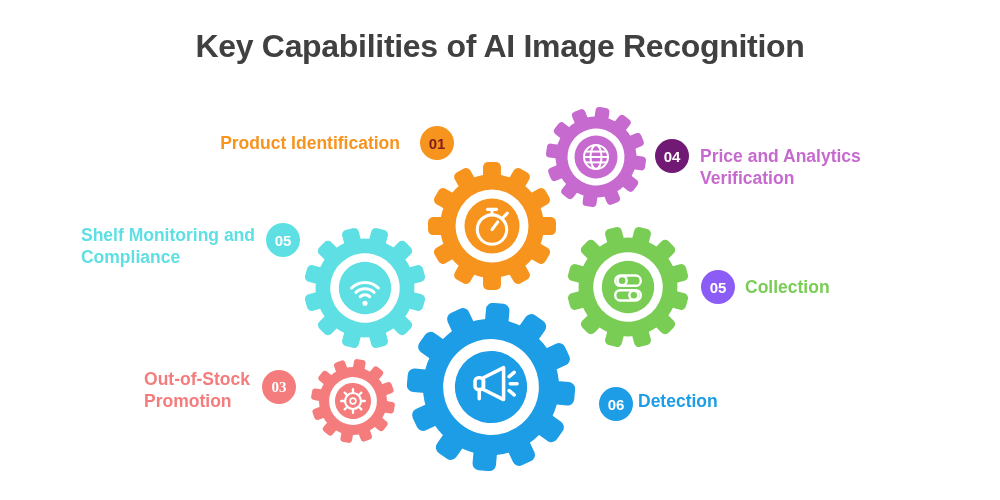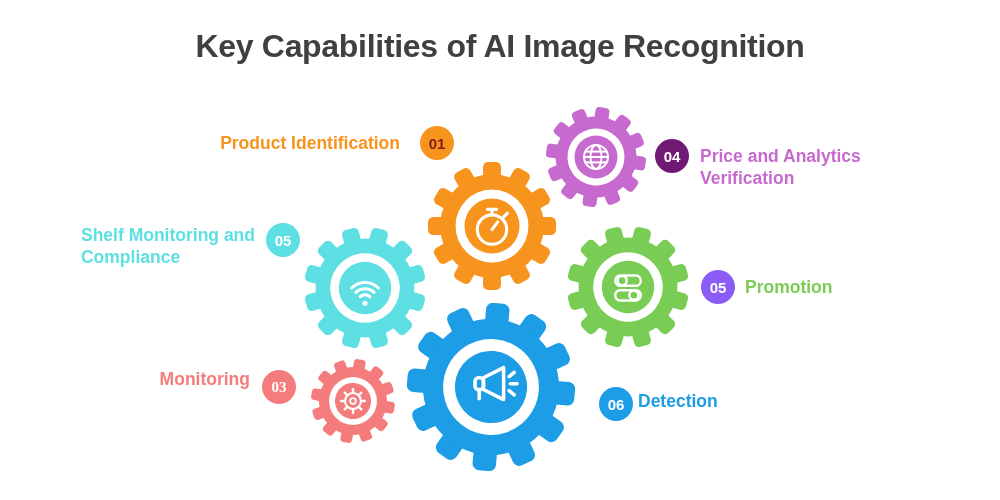--- a/index.html
+++ b/index.html
@@ -137,29 +137,30 @@
   <div class="label align-right" style="right: 600px; top: 132px; color: rgb(247, 148, 30);">
     <div>Product Identification</div>
   </div>
 
   <div class="label align-right" style="right: 745px; top: 224px; color: rgb(94, 223, 227);">
     <div>Shelf Monitoring and</div>
     <div>Compliance</div>
   </div>
 
   <div class="label align-right" style="right: 750px; top: 368px; color: rgb(244, 124, 124);">
-    <div>Monitoring</div>
+    <div>Out-of-Stock</div>
+    <div>Promotion</div>
   </div>
 
   <div class="label" style="left: 700px; top: 145px; color: rgb(199, 106, 207);">
     <div>Price and Analytics</div>
     <div>Verification</div>
   </div>
 
   <div class="label" style="left: 745px; top: 276px; color: rgb(121, 205, 85);">
-    <div>Promotion</div>
+    <div>Collection</div>
   </div>
 
   <div class="label" style="left: 638px; top: 390px; color: rgb(28, 157, 230);">
     <div>Detection</div>
   </div>
 
 </div>
 
 </body></html>

